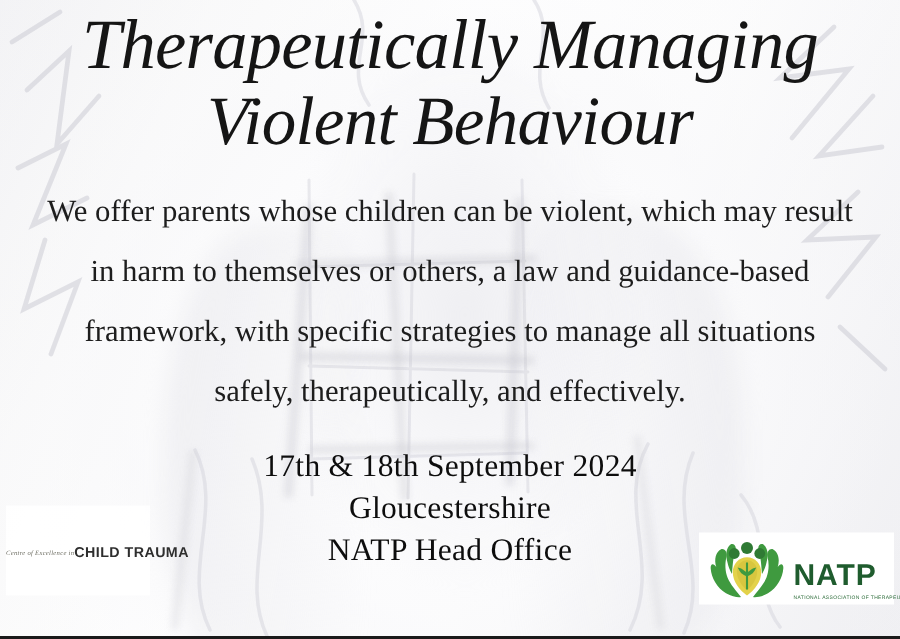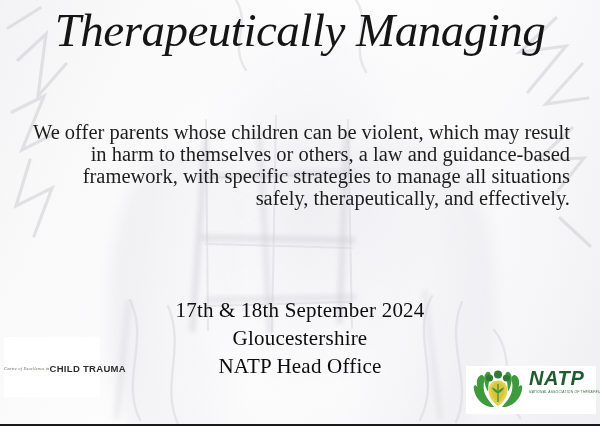--- a/index.html
+++ b/index.html
@@ -117,24 +117,24 @@
   .title-line-2 {
     font-size: 46px;
     line-height: 50px;
   }
 
   .body-copy {
     position: absolute;
     top: 121px;
     left: 30px;
     width: 540px;
-    text-align: right;
+    text-align: center;
     font-family: "Liberation Serif", "DejaVu Serif", serif;
     font-size: 20.5px;
-    line-height: 22px;
+    line-height: 40px;
     color: #1d1d1d;
   }
 
   .details {
     position: absolute;
     top: 296px;
     left: 0;
     width: 600px;
     text-align: center;
     font-family: "Liberation Serif", "DejaVu Serif", serif;
@@ -179,28 +179,27 @@
     font-weight: 700;
     color: #2e2e2e;
     letter-spacing: 0.3px;
     line-height: 11px;
     white-space: nowrap;
   }
 
   .logo-natp {
     position: absolute;
     left: 466px;
-    top: 366px;
+    top: 355px;
     width: 130px;
     height: 48px;
     background: #ffffff;
     display: flex;
-    align-items: flex-start;
+    align-items: flex-end;
     padding: 2px 4px 2px 6px;
-    font-style: italic;
   }
   .natp-mark { width: 52px; height: 42px; flex: 0 0 auto; display: block; }
   .natp-text {
     margin-left: 5px;
     display: flex;
     flex-direction: column;
     justify-content: center;
   }
   .natp-name {
     font-family: "Liberation Sans", sans-serif;
@@ -268,20 +267,21 @@
   <div class="smudge s4"></div>
   <div class="smudge s5"></div>
   <div class="smudge s6"></div>
   <div class="smudge s7"></div>
   <div class="smudge s8"></div>
 
   <div class="content">
 
     <div class="title-block">
       <div class="title-line title-line-1">Therapeutically Managing</div>
+      <div class="title-line title-line-2">Violent Behaviour</div>
     </div>
 
     <div class="body-copy">We offer parents whose children can be violent, which may result in harm to themselves or others, a law and guidance-based framework, with specific strategies to manage all situations safely, therapeutically, and effectively.</div>
 
     <div class="details">
       <div class="detail-line">17th &amp; 18th September 2024</div>
       <div class="detail-line">Gloucestershire</div>
       <div class="detail-line">NATP Head Office</div>
     </div>
 

